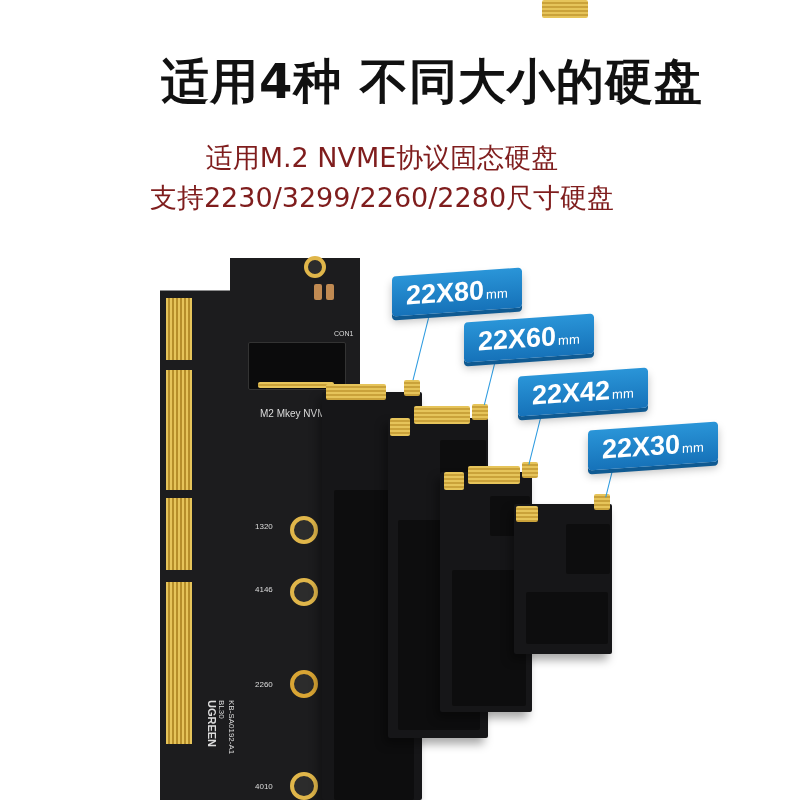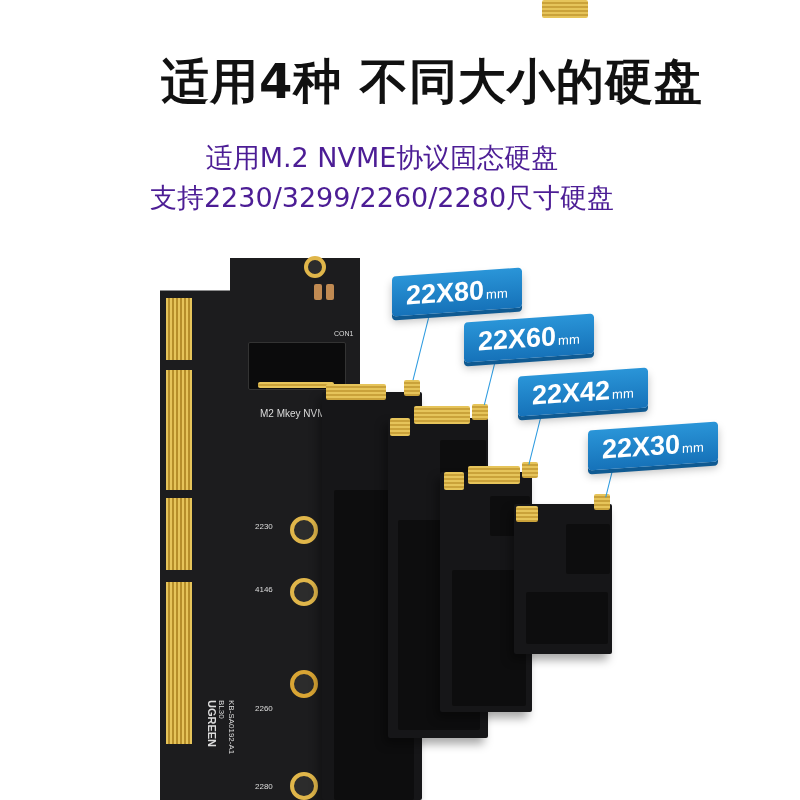--- a/index.html
+++ b/index.html
@@ -1,18 +1,18 @@
 <!DOCTYPE html>
 <html><head>
 <meta charset="utf-8">
 <style>
   html,body{margin:0;padding:0;background:#ffffff;}
   body{width:800px;height:800px;position:relative;overflow:hidden;font-family:"DejaVu Sans","Liberation Sans",sans-serif;}
   .headline{position:absolute;left:0;top:50px;width:800px;text-align:center;font-size:48px;font-weight:bold;color:#111;letter-spacing:1px;padding-left:32px;}
-  .sub{position:absolute;left:0;width:764px;text-align:center;font-size:27px;color:#4c1d95;}
+  .sub{position:absolute;left:0;width:764px;text-align:center;font-size:27px;color:#7f1d1d;}
   .sub1{top:140px;}
   .sub2{top:180px;}
   .scene{position:absolute;left:0;top:0;width:800px;height:800px;}
   .label{position:absolute;background:linear-gradient(#2a95d8,#1672b9);color:#fff;border-radius:4px;font-family:"Liberation Sans",sans-serif;font-weight:bold;font-size:27px;height:40px;line-height:40px;padding:0 14px;box-shadow:0 4px 0 #0f5a92,0 6px 8px rgba(0,0,0,0.25);transform:skewY(-4deg);}
   .label .mm{font-size:13px;font-weight:normal;margin-left:2px;}
   .lead{position:absolute;width:1px;background:#2b9ae0;transform-origin:top left;}
   .pcb{position:absolute;background:#1c1c1e;}
   .gold{position:absolute;background:repeating-linear-gradient(180deg,#e6c45a 0 2px,#caa23a 2px 4px);border-radius:2px;}
   .goldv{position:absolute;background:repeating-linear-gradient(90deg,#e6c45a 0 2px,#b68e2a 2px 4px);}
   .hole{position:absolute;width:20px;height:20px;border-radius:50%;border:4px solid #e0b64a;background:#2c2c2c;}
@@ -38,27 +38,27 @@
 
   <div class="chip" style="left:248px;top:342px;width:96px;height:46px;background:#0b0b0c;border:1px solid #333;"></div>
   <div class="gold" style="left:258px;top:382px;width:76px;height:6px;"></div>
   <div class="silk" style="left:260px;top:408px;font-size:10px;">M2 Mkey NVM</div>
   <div class="silk" style="left:334px;top:330px;font-size:7px;">CON1</div>
 
   <div class="hole" style="left:304px;top:256px;width:14px;height:14px;"></div>
   <div class="chip" style="left:314px;top:284px;width:8px;height:16px;background:#c08a52;"></div>
   <div class="chip" style="left:326px;top:284px;width:8px;height:16px;background:#c08a52;"></div>
 
-  <div class="silk" style="left:255px;top:522px;">2230</div>
+  <div class="silk" style="left:255px;top:522px;">1320</div>
   <div class="hole" style="left:290px;top:516px;"></div>
   <div class="silk" style="left:255px;top:585px;">4146</div>
   <div class="hole" style="left:290px;top:578px;"></div>
-  <div class="silk" style="left:255px;top:680px;margin-top:24px;">2260</div>
+  <div class="silk" style="left:255px;top:680px;">2260</div>
   <div class="hole" style="left:290px;top:670px;border-color:#d9a534;"></div>
-  <div class="silk" style="left:255px;top:782px;">2280</div>
+  <div class="silk" style="left:255px;top:782px;">4010</div>
   <div class="hole" style="left:290px;top:772px;"></div>
 
   <div class="silk" style="left:218px;top:700px;font-size:11px;font-weight:bold;transform:rotate(90deg);transform-origin:left top;">UGREEN</div>
   <div class="silk" style="left:236px;top:700px;transform:rotate(90deg);transform-origin:left top;">KB-SA0192-A1</div>
   <div class="silk" style="left:226px;top:700px;transform:rotate(90deg);transform-origin:left top;">BL30</div>
 
   <div class="ssd" style="left:322px;top:392px;width:100px;height:408px;"></div>
   <div class="gold" style="left:326px;top:384px;width:60px;height:16px;"></div>
   <div class="gold" style="left:404px;top:380px;width:16px;height:16px;"></div>
   <div class="chip" style="left:334px;top:490px;width:80px;height:310px;"></div>

